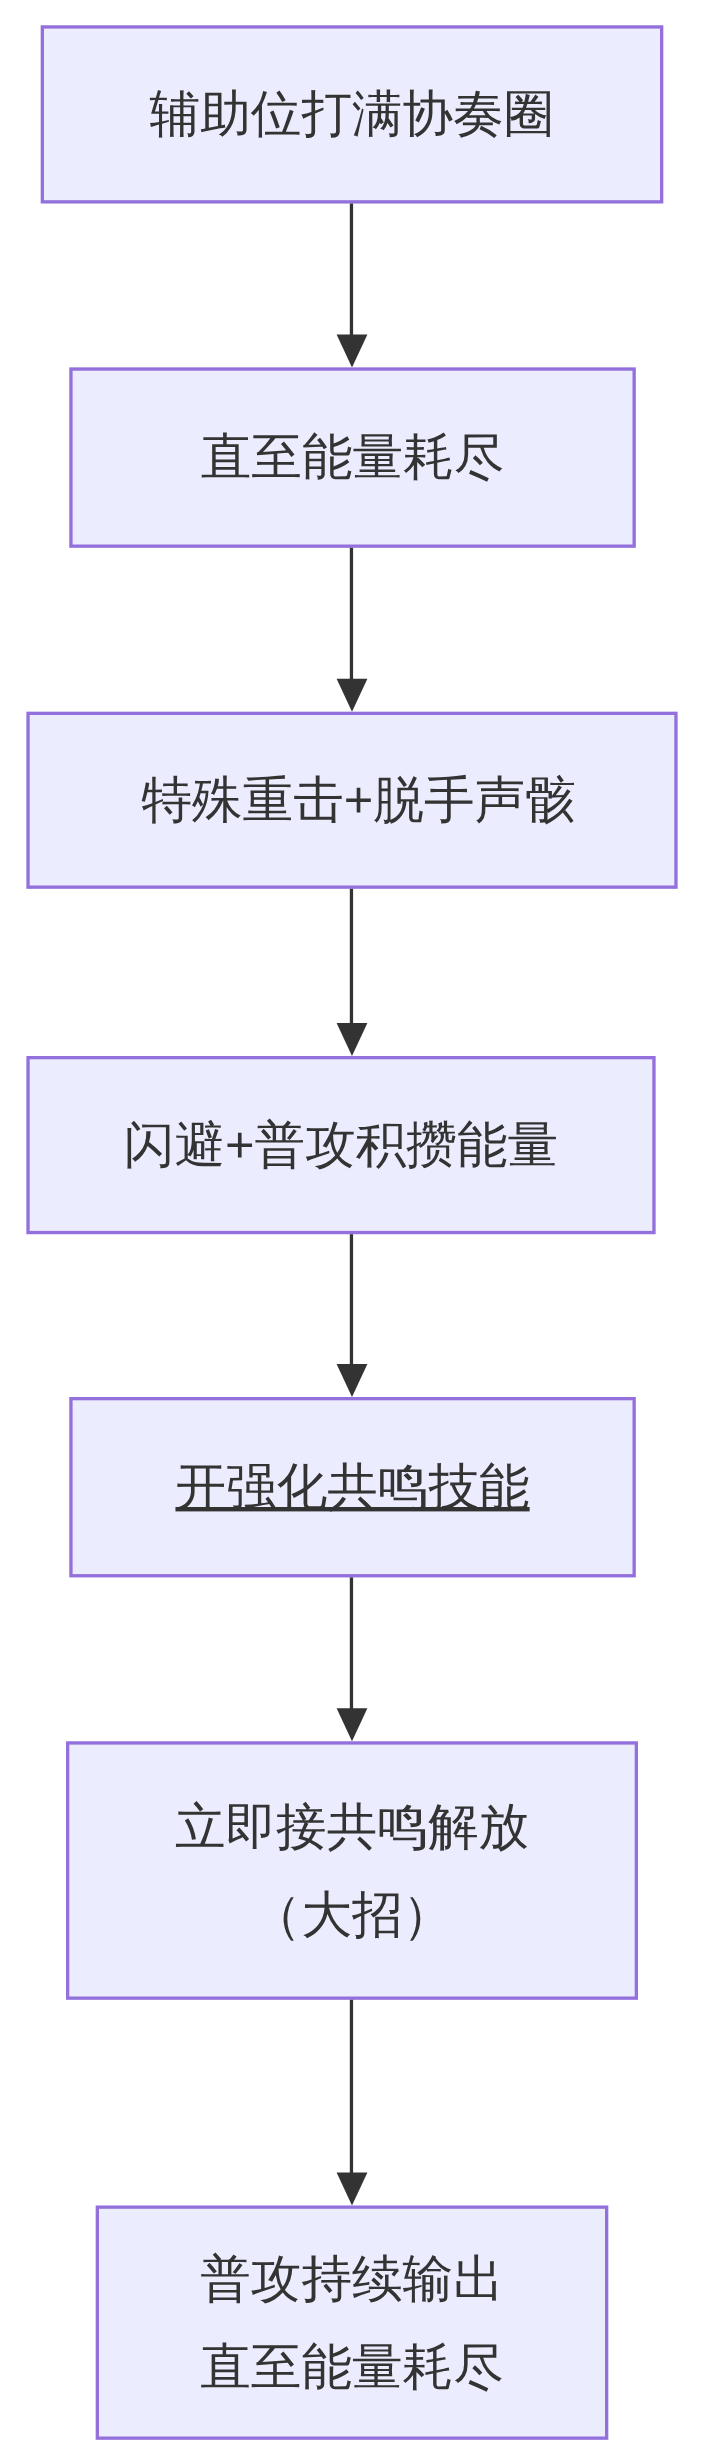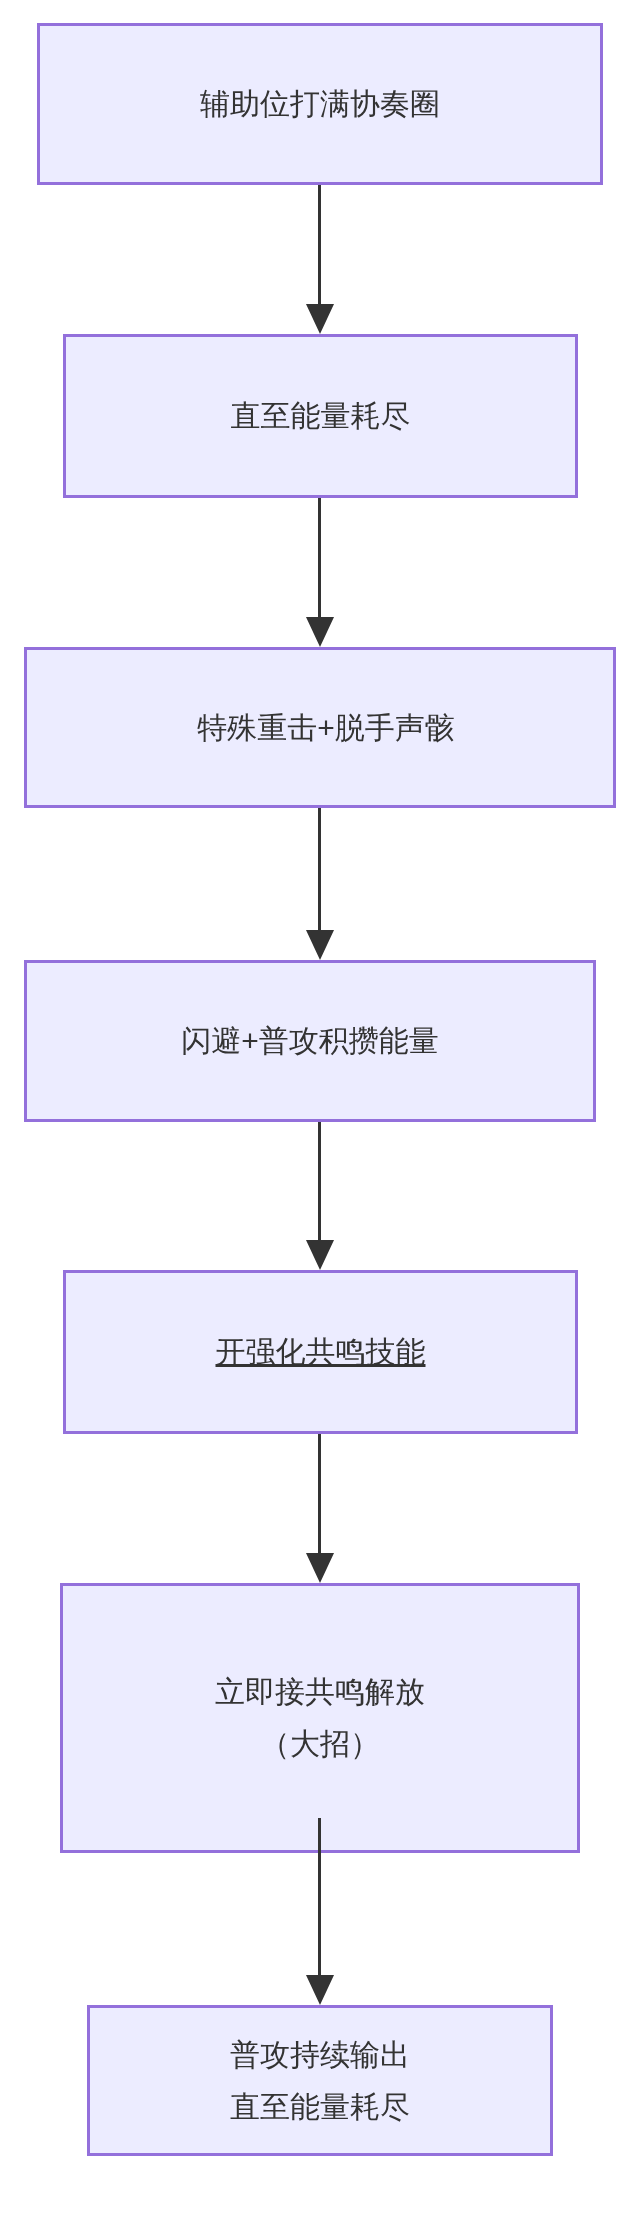--- a/index.html
+++ b/index.html
@@ -19,34 +19,34 @@
     position: absolute;
     box-sizing: border-box;
     background: #ECECFF;
     border: 3px solid #9370DB;
     color: #333333;
     display: flex;
     flex-direction: column;
     align-items: center;
     justify-content: center;
     text-align: center;
-    font-size: 30px;
+    font-size: 46px;
     line-height: 1.72;
     white-space: nowrap;
   }
   .node span { display: block; }
 
   
   #n1 { left: 37px;  top: 23px;   width: 566px; height: 162px; }
   #n2 { left: 63px;  top: 334px;  width: 515px; height: 164px; }
   #n3 { left: 24px;  top: 647px;  width: 592px; height: 161px; padding-left: 12px; }
   #n4 { left: 24px;  top: 960px;  width: 572px; height: 162px; }
   #n5 { left: 63px;  top: 1270px; width: 515px; height: 164px; text-decoration: underline; }
-  #n6 { left: 60px;  top: 1583px; width: 520px; height: 270px; }
-  #n7 { left: 87px;  top: 2005px; width: 466px; height: 151px; }
+  #n6 { left: 60px;  top: 1583px; width: 520px; height: 235px; }
+  #n7 { left: 87px;  top: 2005px; width: 466px; height: 213px; }
 
   .edge-line {
     position: absolute;
     left: 318px;
     width: 3px;
     background: #333333;
   }
   .edge-head {
     position: absolute;
     left: 306px;

